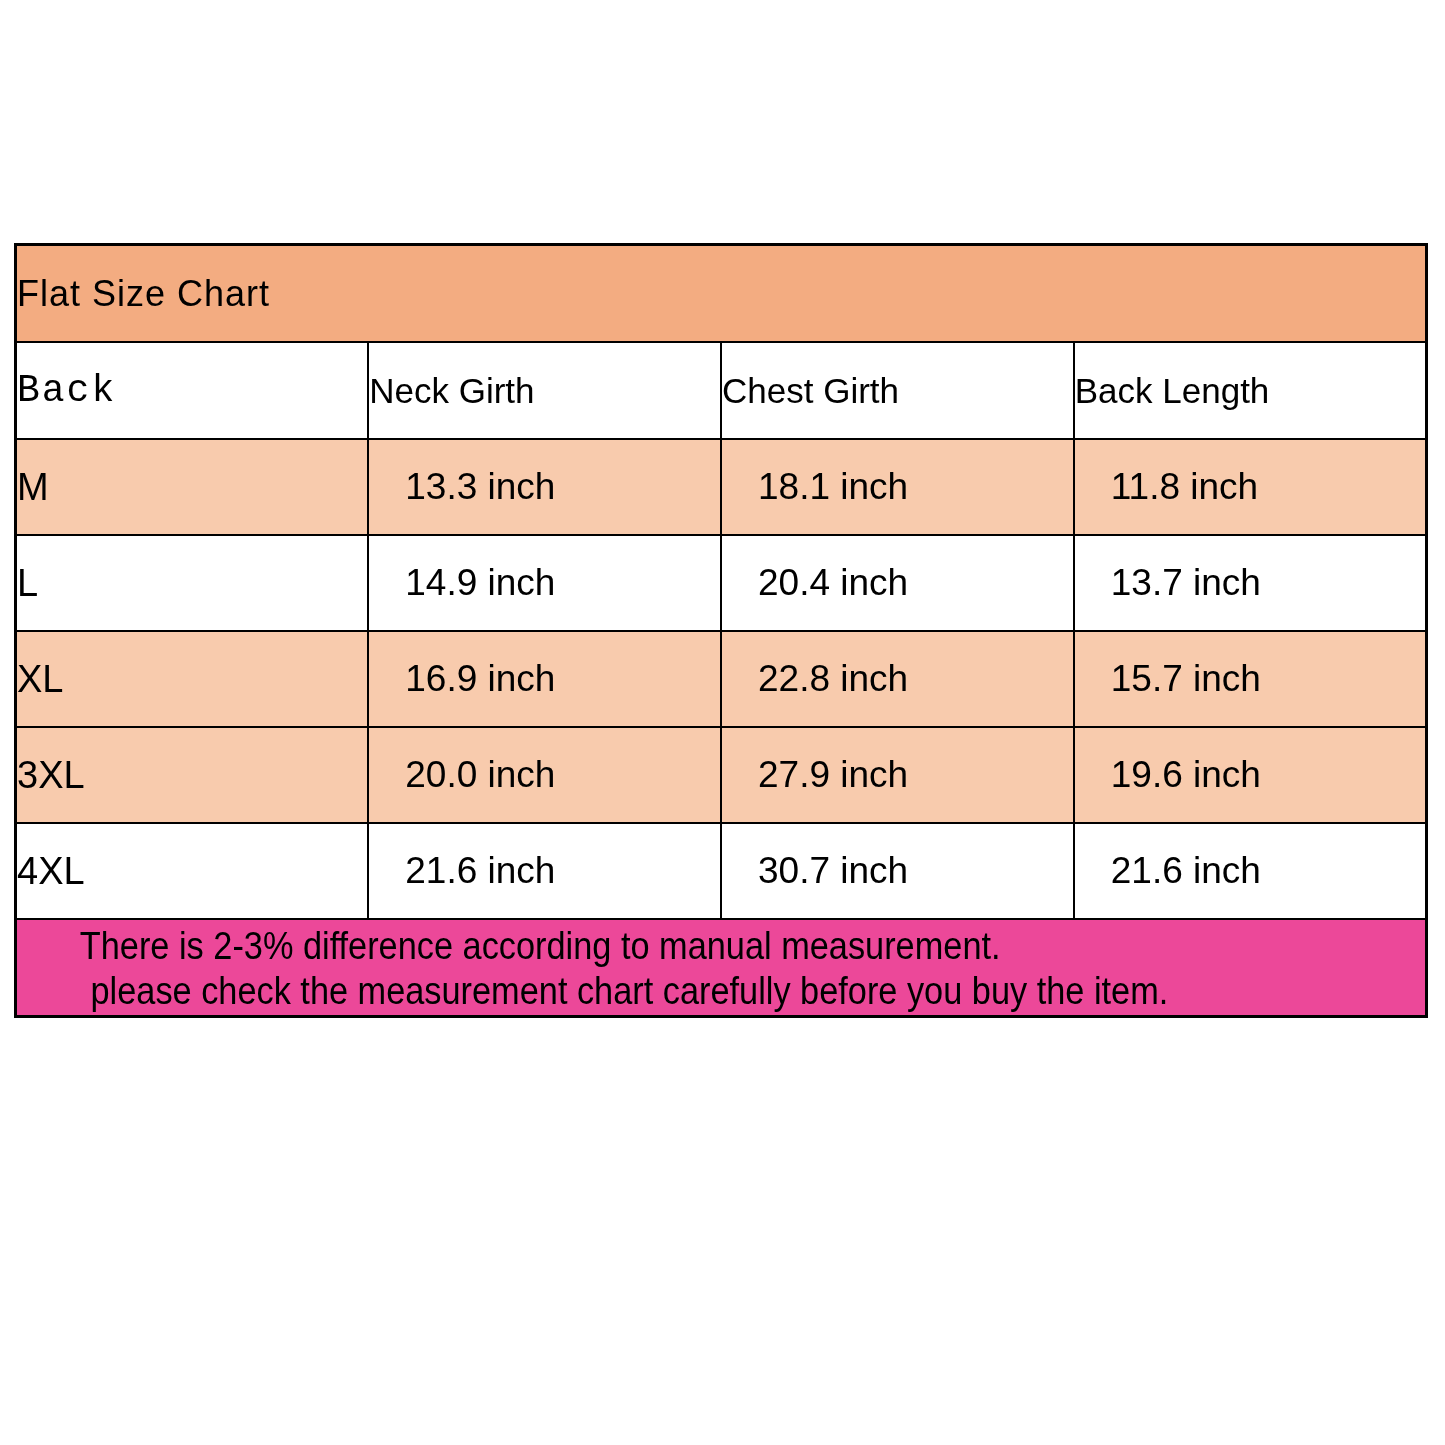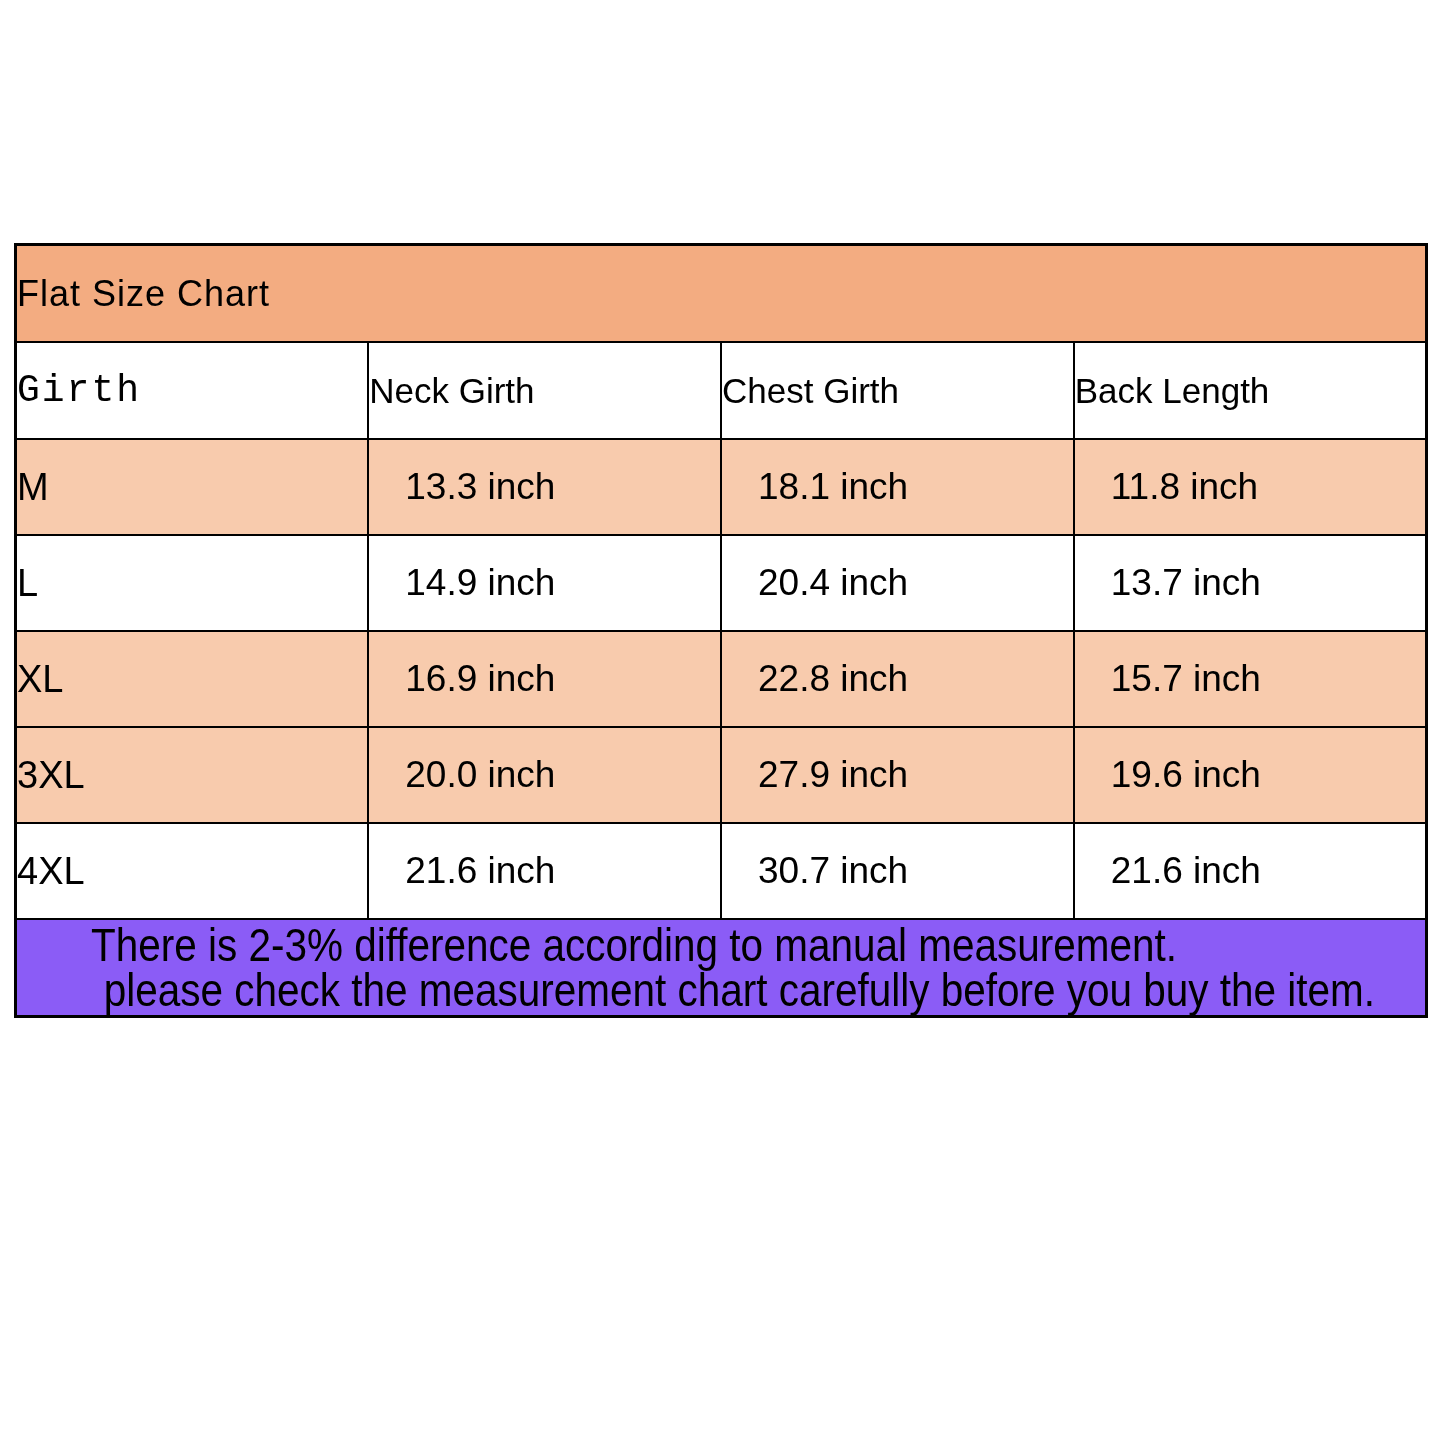--- a/index.html
+++ b/index.html
@@ -67,22 +67,22 @@
     font-weight: 400;
     font-size: 38px;
   }
   .data-row td.val-cell {
     font-weight: 400;
     font-size: 37px;
     padding-left: 36px;
   }
   .foot-row td {
     height: 95px;
-    background: #8b5cf6;
-    font-size: 46px;
+    background: #ec4899;
+    font-size: 39px;
     line-height: 45px;
     font-weight: 400;
     margin-top: 40px;
   }
   .foot-line {
     display: inline-block;
     transform: scaleX(0.88);
     transform-origin: 50% 50%;
     white-space: nowrap;
   }
@@ -91,21 +91,21 @@
 <body>
 
 <div class="canvas">
   <div class="chart-wrap">
     <table class="size-chart">
       <tbody>
         <tr class="title-row">
           <td colspan="4">Flat Size Chart</td>
         </tr>
         <tr class="head-row">
-          <th class="size-head">Girth</th>
+          <th class="size-head">Back</th>
           <th>Neck Girth</th>
           <th>Chest Girth</th>
           <th>Back Length</th>
         </tr>
 
         <tr class="data-row alt">
           <td class="size-cell">M</td>
           <td class="val-cell">13.3 inch</td>
           <td class="val-cell">18.1 inch</td>
           <td class="val-cell">11.8 inch</td>

